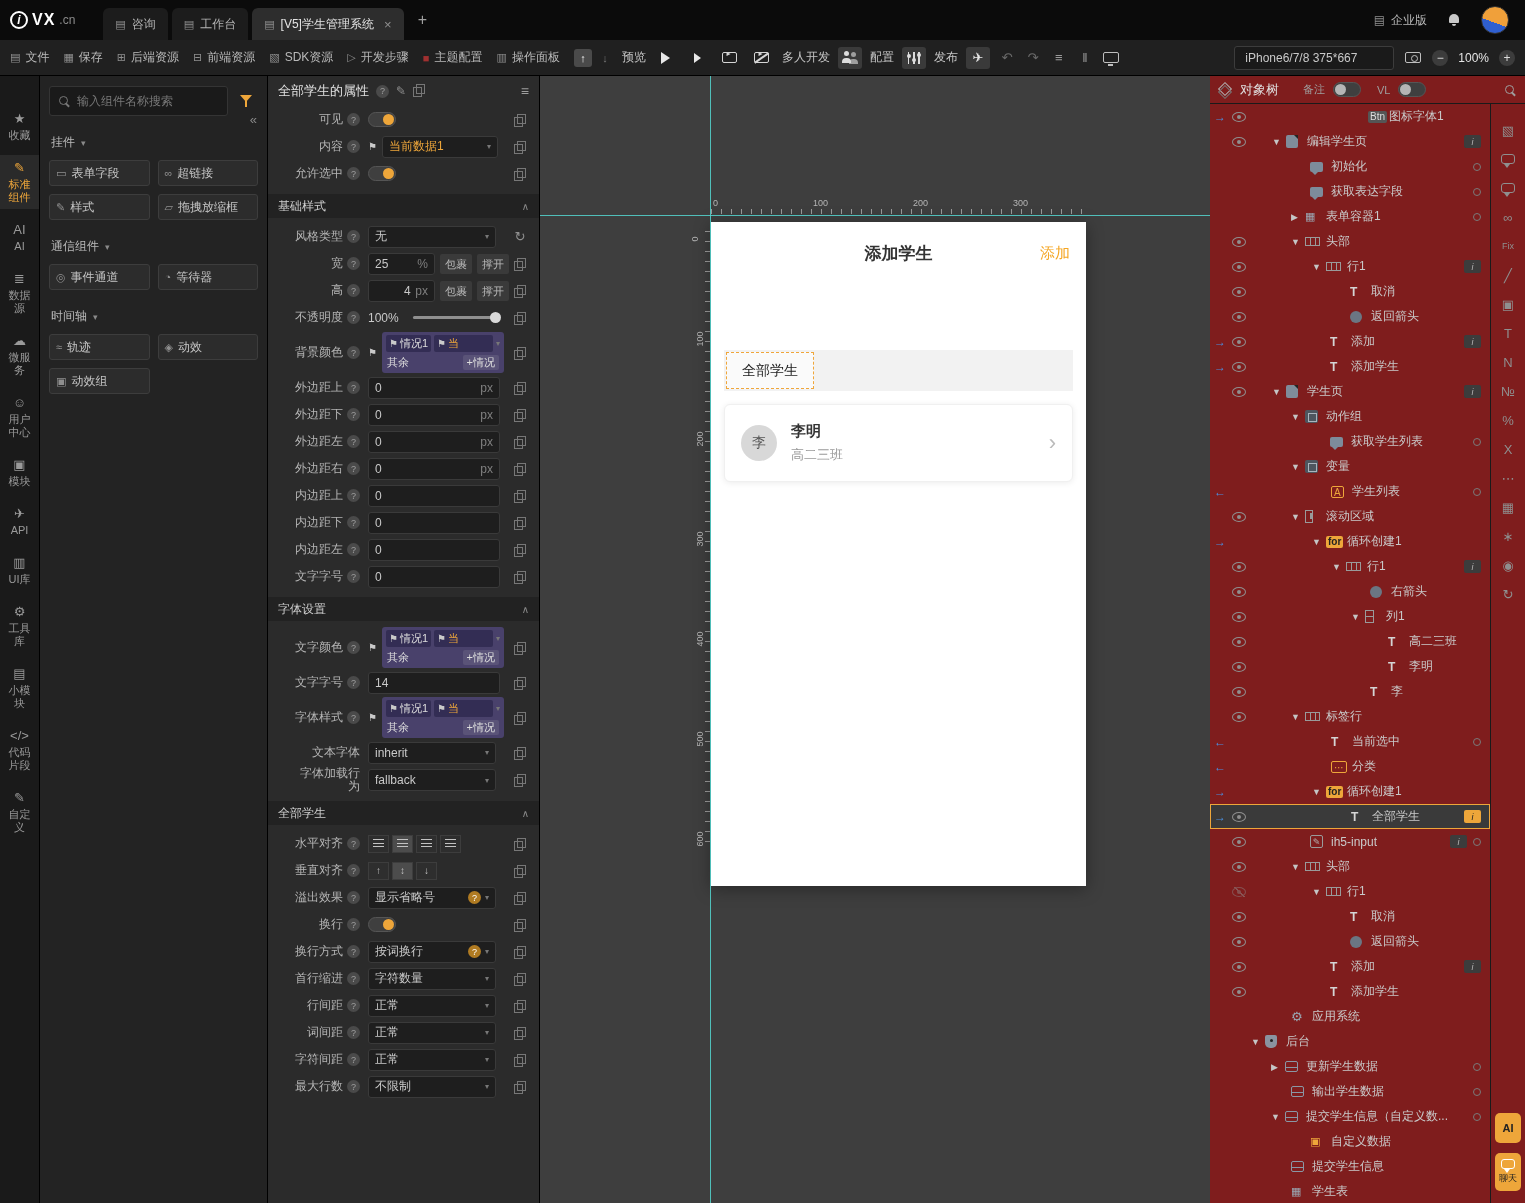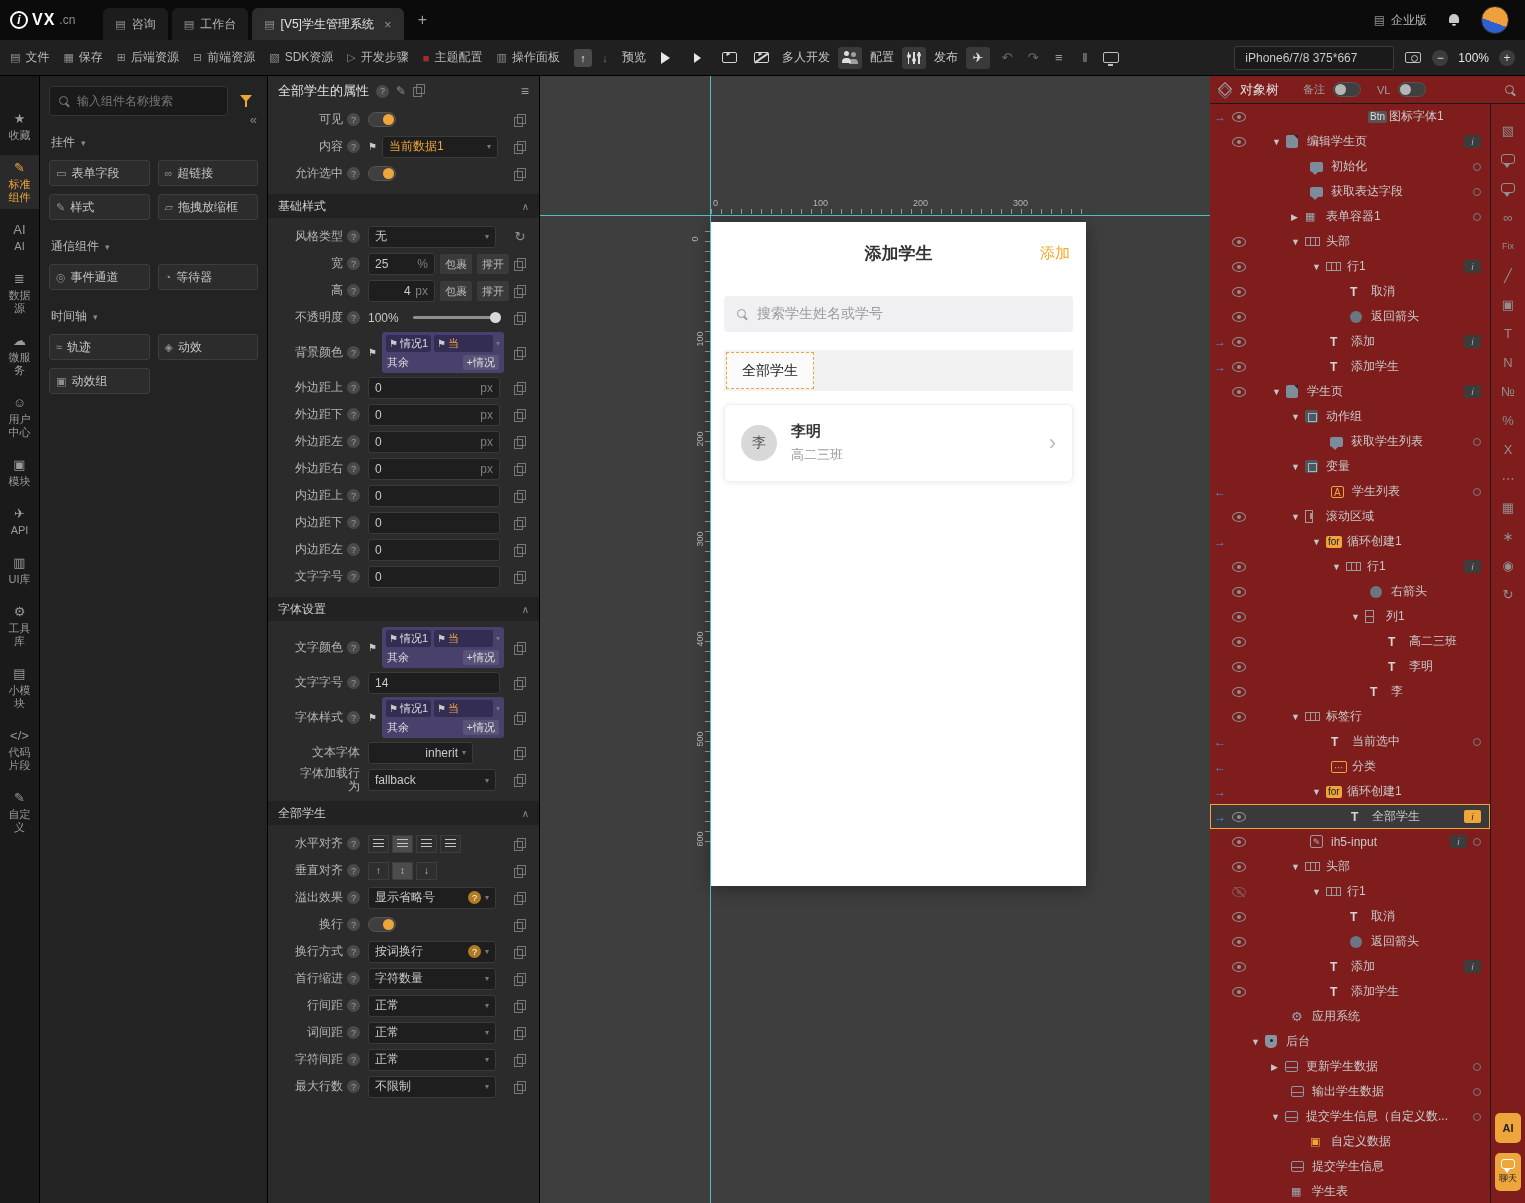--- a/index.html
+++ b/index.html
@@ -183,21 +183,21 @@
   .tn-pad{flex:none}
   .tn-exp{width:14px;color:#c5c5c5;font-size:9px;flex:none}
   .tn-ico{width:18px;display:flex;align-items:center;justify-content:flex-start;margin-right:3px;flex:none;color:#9aa7b3}
   .tn-lab{white-space:nowrap;overflow:hidden;text-overflow:ellipsis}
   .tn-right{display:flex;align-items:center;gap:6px;margin-left:auto;padding-right:7px;flex:none}
   .tn-info{width:17px;height:13px;background:#3c3c3c;border-radius:2px;color:#b5b5b5;font-size:9px;display:flex;align-items:center;justify-content:center;font-style:italic}
   .sel .tn-info{background:#eea63a;color:#222}
   .tn-circle{width:8px;height:8px;border:1px solid #7a7a7a;border-radius:50%}
   .tg-T{color:#d5d5d5;font-weight:bold;font-size:12px}
   .tc{font-size:10px;background:#555;color:#ddd;border-radius:2px;padding:0 2px;height:12px;line-height:12px}
-  .tc.for{background:#eea63a;color:#222;font-weight:normal}
+  .tc.for{background:#eea63a;color:#222;font-weight:bold}
   .tc.oln{background:transparent;border:1px solid #eea63a;color:#eea63a}
   .ti-page{width:12px;height:13px;background:#7f8c9a;border-radius:2px;position:relative}
   .ti-page::after{content:"";position:absolute;right:0;top:0;border-left:4px solid transparent;border-top:4px solid #232323}
   .ti-service{width:13px;height:10px;background:#7d8c9b;border-radius:2px;position:relative}
   .ti-service::after{content:"";position:absolute;left:2px;top:10px;border-left:3px solid transparent;border-right:3px solid transparent;border-top:3px solid #7d8c9b}
   .ti-circle{width:12px;height:12px;border-radius:50%;background:#6b7683}
   .ti-row{width:15px;height:9px;border:1px solid #9a9a9a;background:linear-gradient(90deg,transparent 0 4px,#9a9a9a 4px 5px,transparent 5px 9px,#9a9a9a 9px 10px,transparent 10px)}
   .ti-col{width:9px;height:13px;border:1px solid #9a9a9a;background:linear-gradient(0deg,transparent 0 5px,#9a9a9a 5px 6px,transparent 6px)}
   .ti-scroll{width:8px;height:13px;border:1px solid #9a9a9a;position:relative}
   .ti-scroll::after{content:"";position:absolute;right:0;top:2px;width:2px;height:6px;background:#9a9a9a}
@@ -806,21 +806,21 @@
           </div>
           <div class="pright">
             <span class="copyico"></span>
           </div>
         </div>
         <div class="prow">
           <div class="plabw">
             <span class="plab">文本字体</span>
           </div>
           <div class="pctl">
-            <div class="selbox" style="width: 105px; text-align: right;">
+            <div class="selbox" style="width: 128px;">
               <span class="selval">inherit</span>
               <span class="chev">▾</span>
             </div>
           </div>
           <div class="pright">
             <span class="copyico"></span>
           </div>
         </div>
         <div class="prow">
           <div class="plabw">
@@ -1017,24 +1017,20 @@
         <span class="tick" style="top: 112px;">100</span>
         <span class="tick" style="top: 212px;">200</span>
         <span class="tick" style="top: 312px;">300</span>
         <span class="tick" style="top: 412px;">400</span>
         <span class="tick" style="top: 512px;">500</span>
         <span class="tick" style="top: 612px;">600</span>
       </div>
     <div class="phone">
       <span class="p-title">添加学生</span>
       <span class="p-add">添加</span>
-      <div class="p-search">
-        <span class="mag"></span>
-        <span>搜索学生姓名或学号</span>
-      </div>
       <div class="p-tabs">
         <span class="p-tab">全部学生</span>
       </div>
       <div class="p-card">
         <span class="p-ava">李</span>
         <span class="p-info">
           <span class="p-name">李明</span>
           <span class="p-class">高二三班</span>
         </span>
         <span class="p-chev">›</span>

